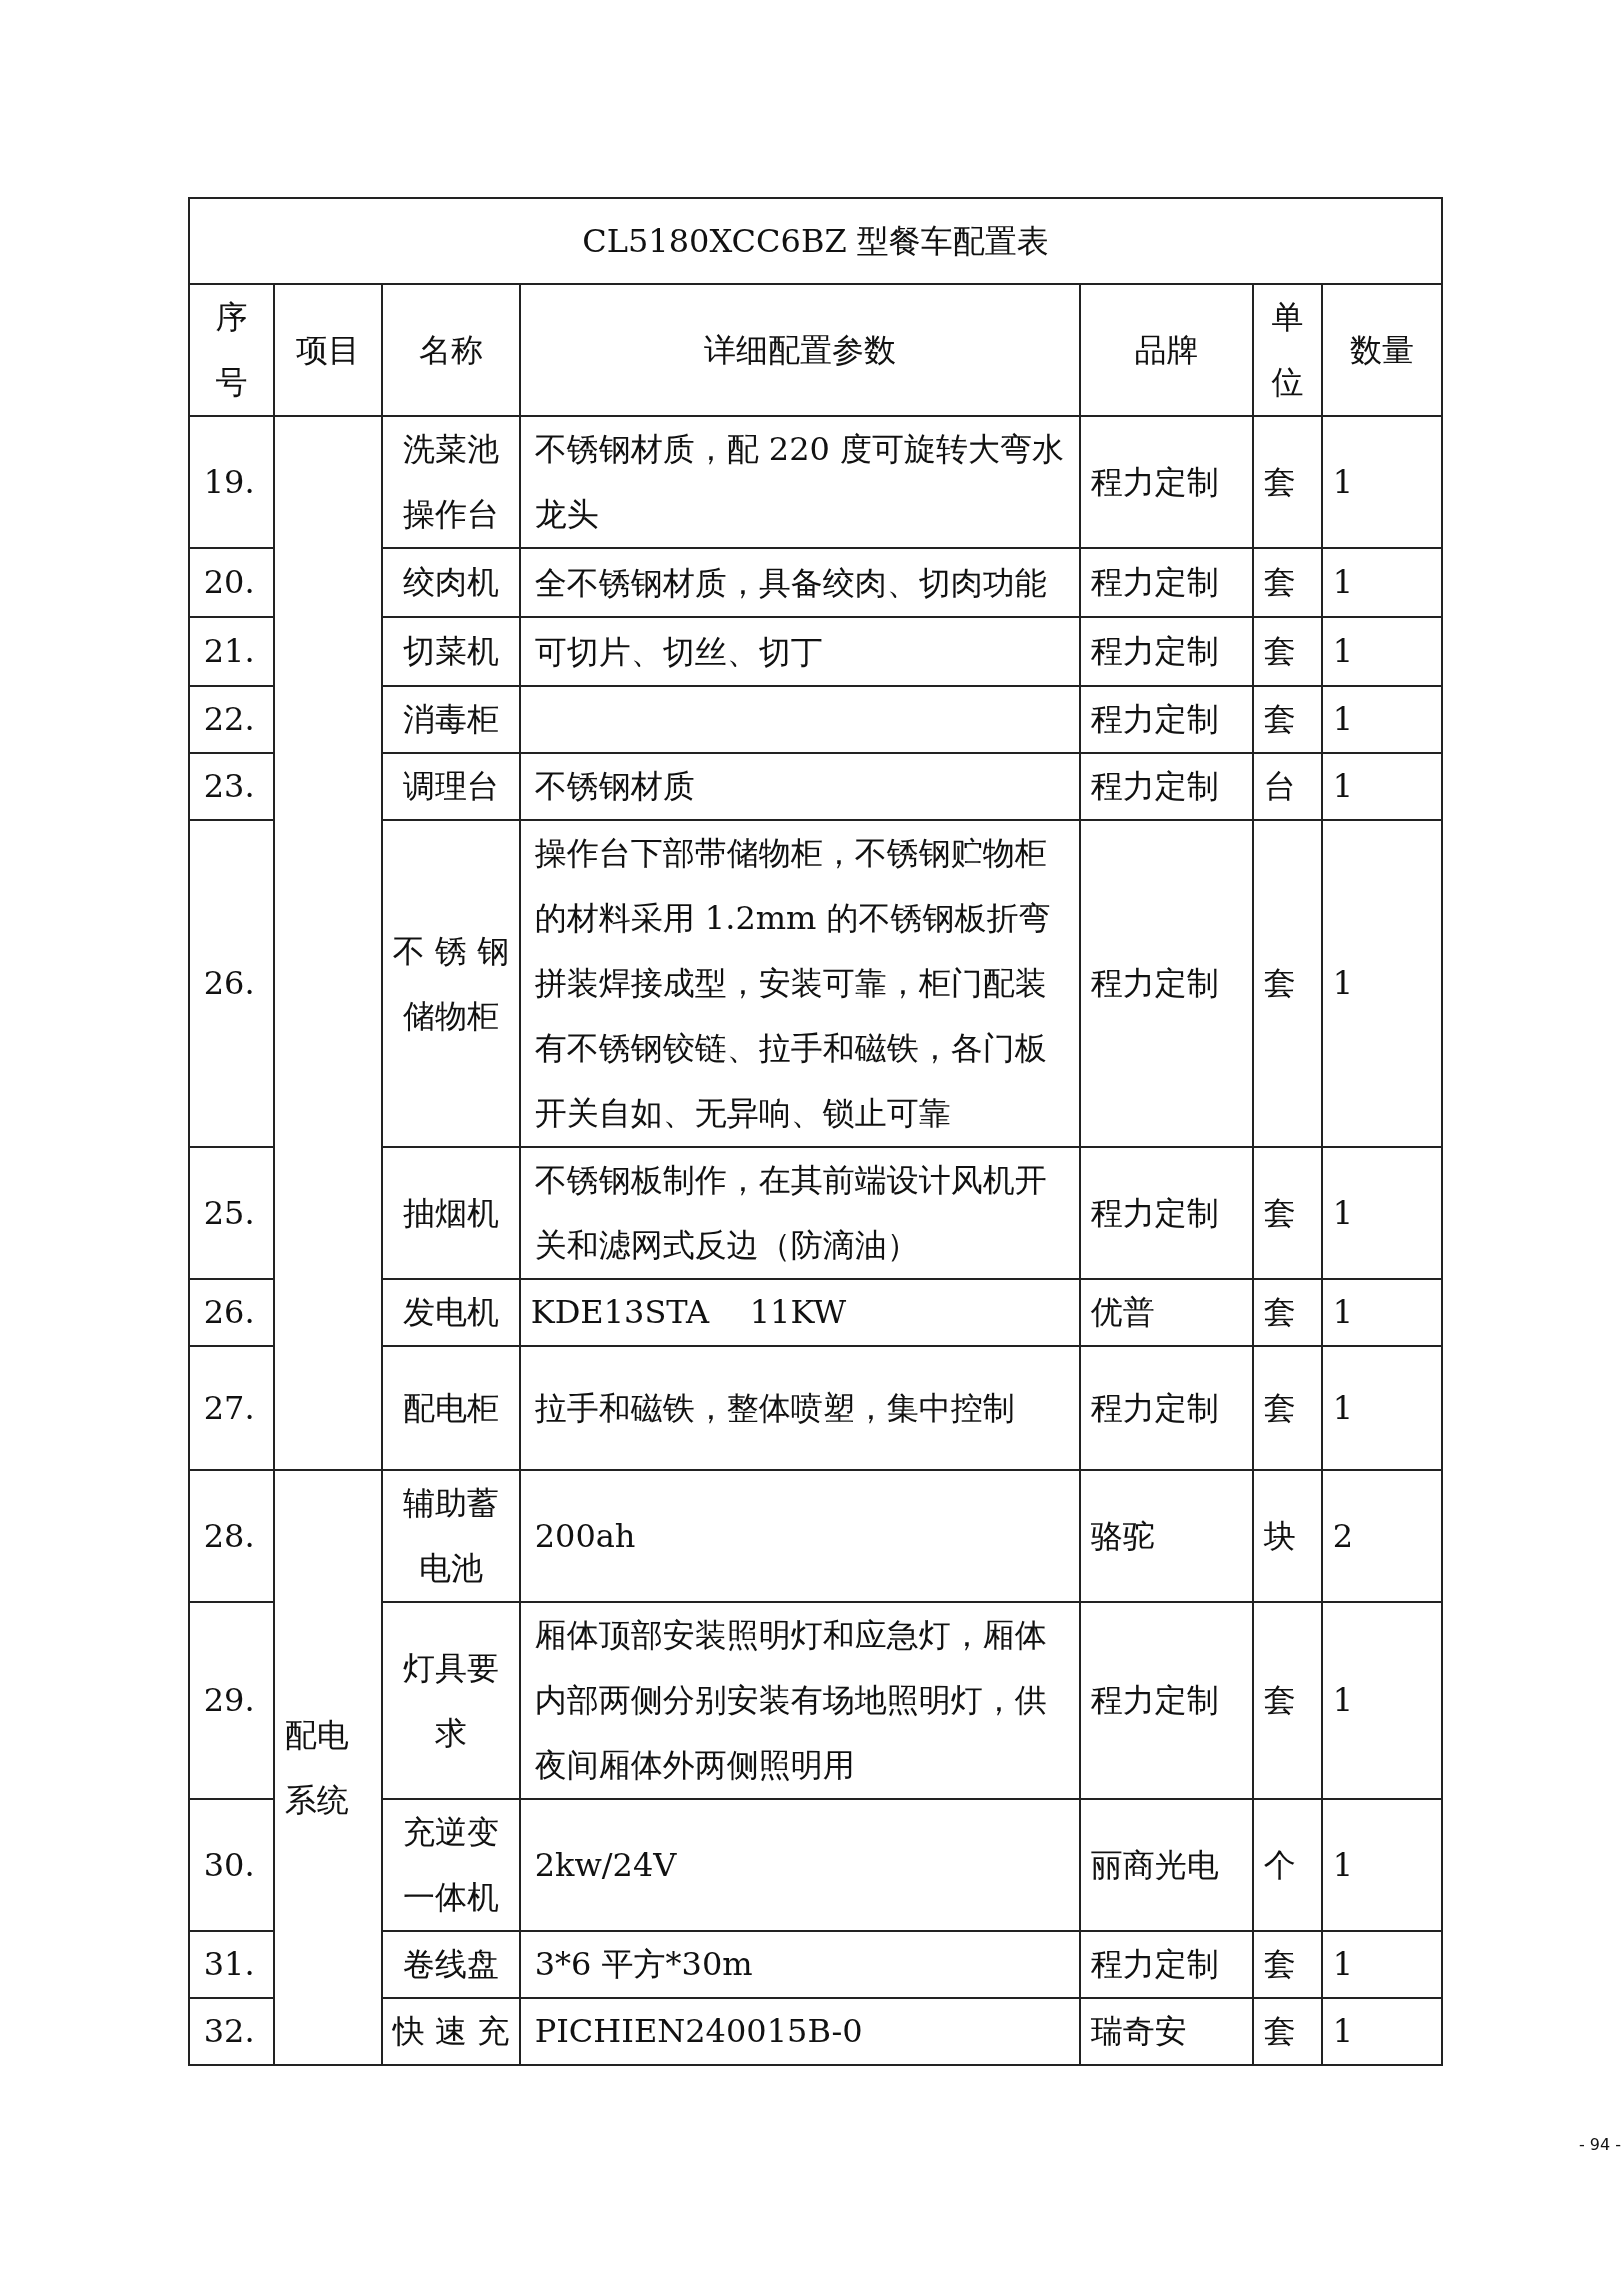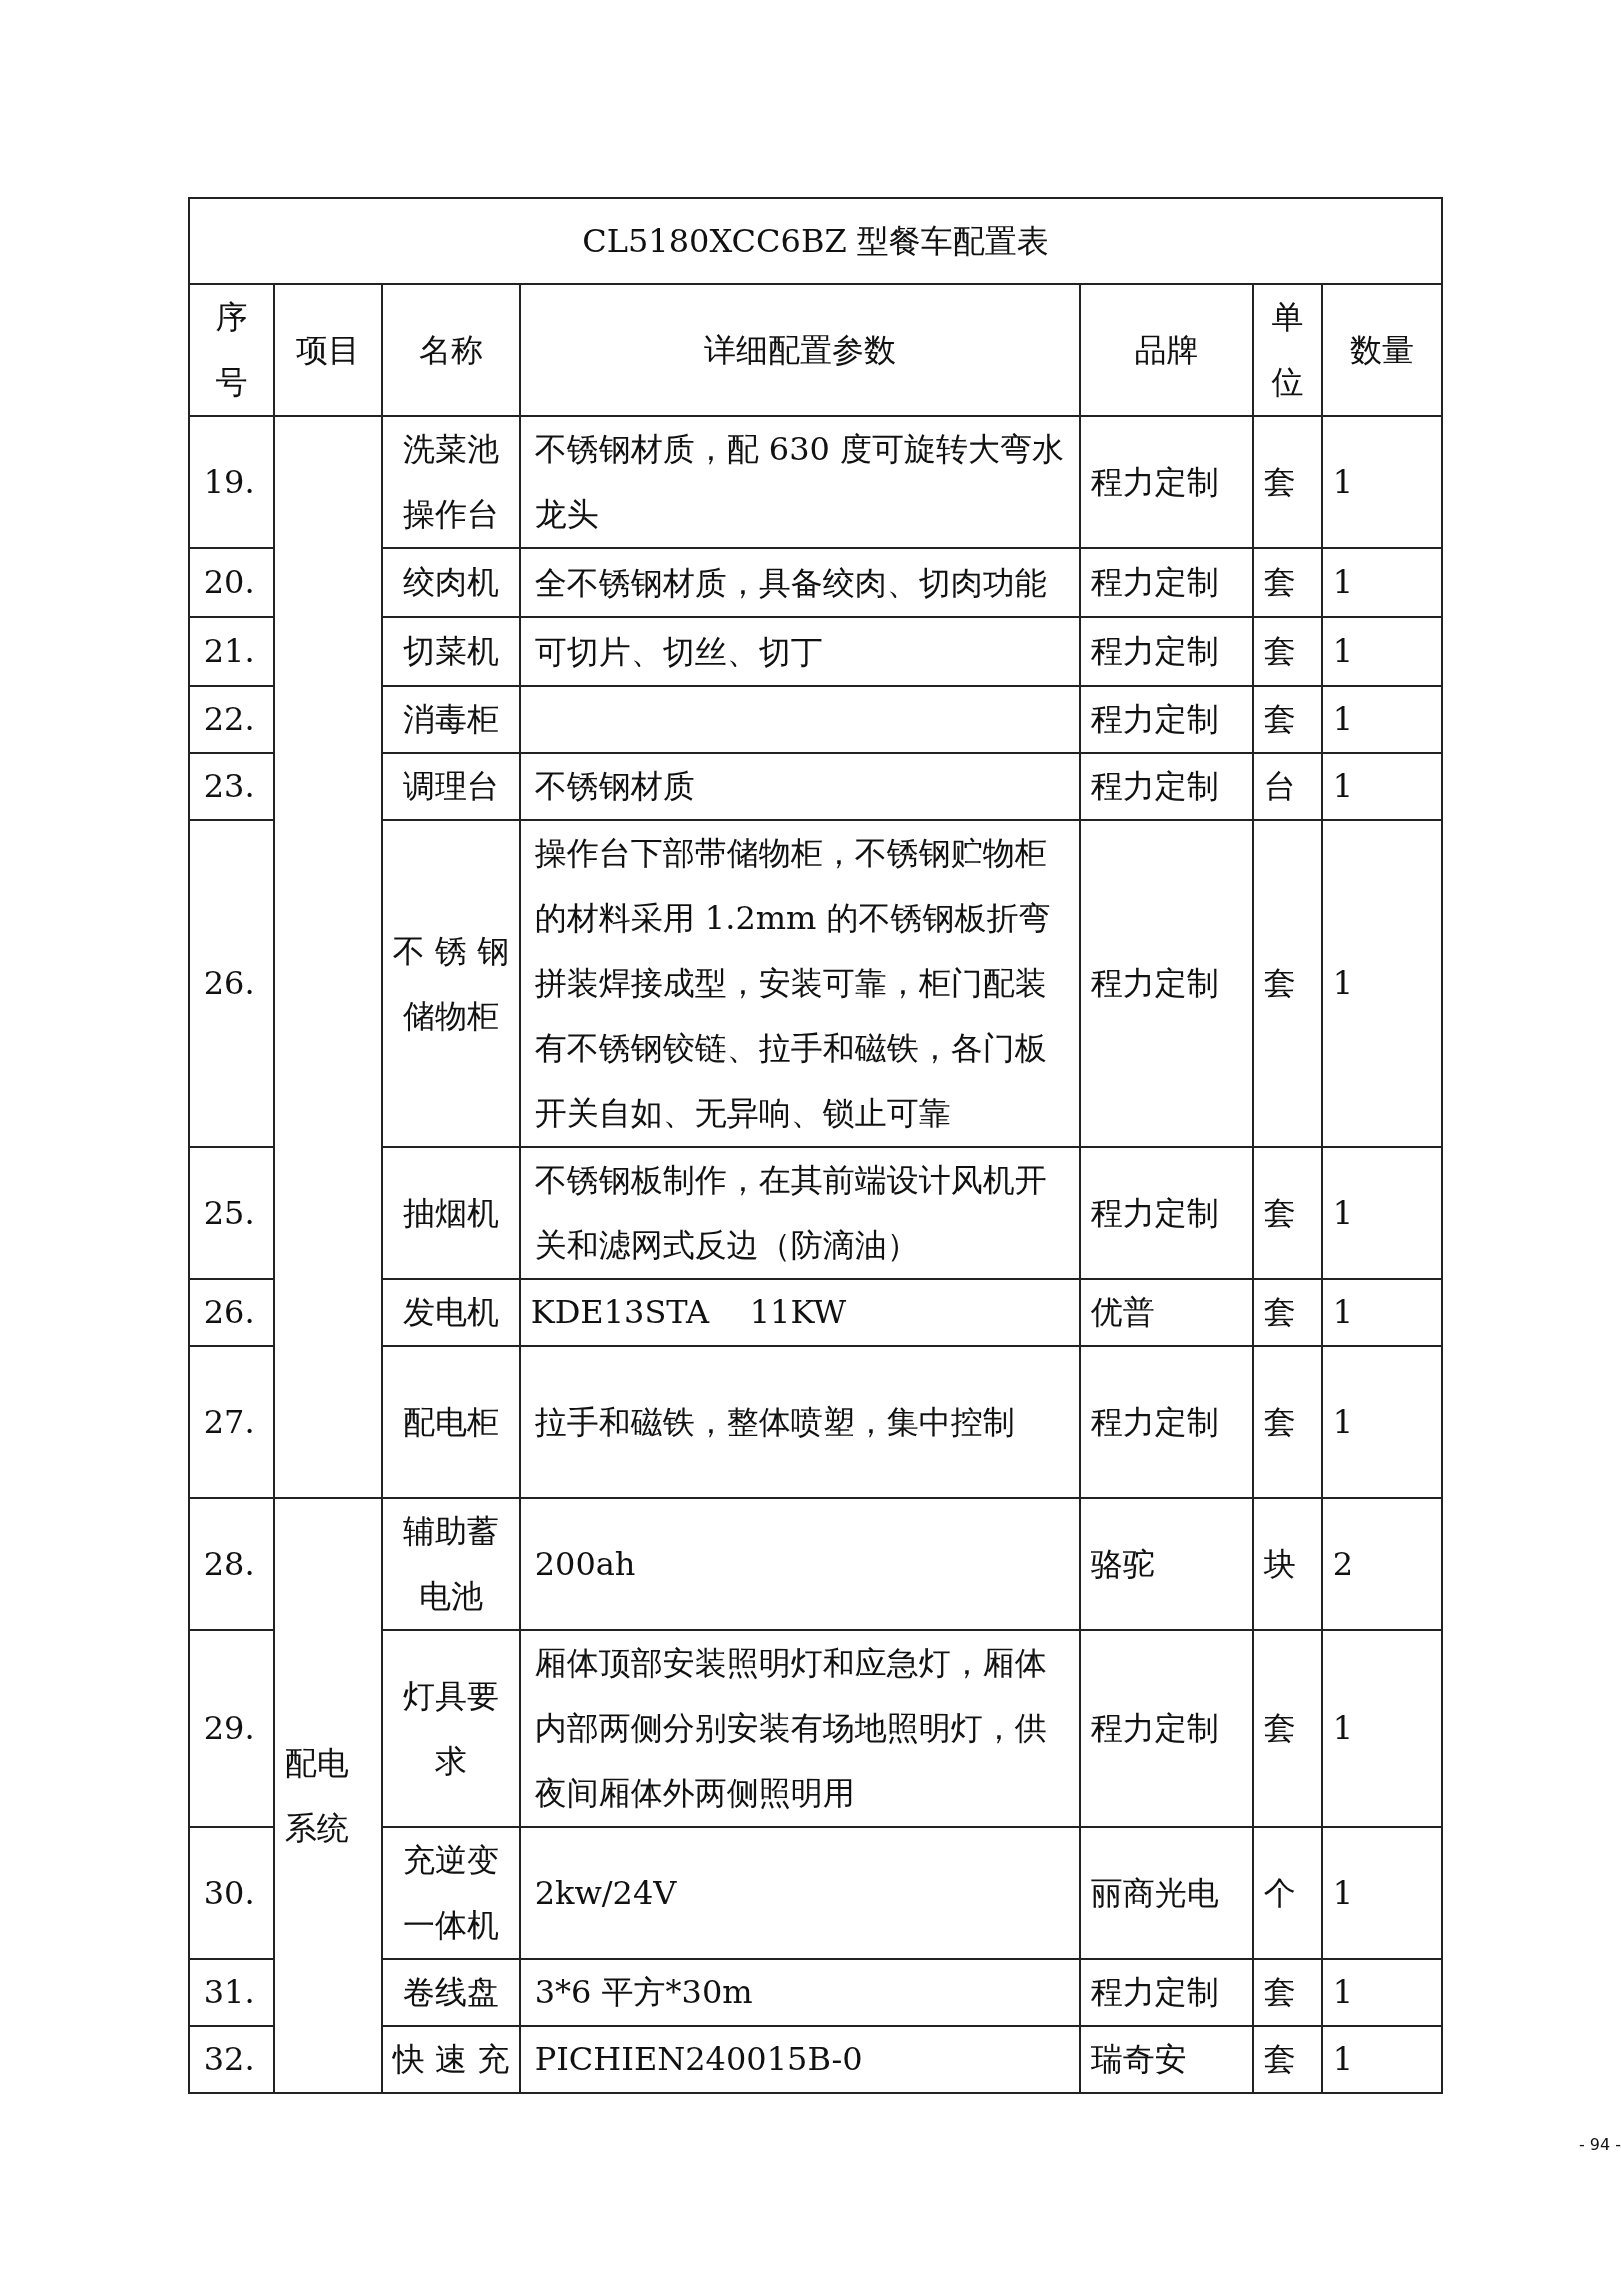--- a/index.html
+++ b/index.html
@@ -43,21 +43,21 @@
     <td>详细配置参数</td>
     <td>品牌</td>
     <td><span>单</span><br><span>位</span></td>
     <td>数量</td>
   </tr>
 
   <tr style="height:128px">
     <td class="c-num">19.</td>
     <td rowspan="9"></td>
     <td class="c-name"><span>洗菜池</span><br><span>操作台</span></td>
-    <td class="c-param">不锈钢材质，配 630 度可旋转大弯水龙头</td>
+    <td class="c-param">不锈钢材质，配 220 度可旋转大弯水龙头</td>
     <td class="c-center">程力定制</td>
     <td class="c-center">套</td>
     <td class="c-center">1</td>
   </tr>
 
   <tr style="height:60px">
     <td class="c-num">20.</td>
     <td class="c-name">绞肉机</td>
     <td class="c-param top">全不锈钢材质，具备绞肉、切肉功能</td>
     <td class="c-center">程力定制</td>
@@ -112,21 +112,21 @@
 
   <tr style="height:65px">
     <td class="c-num">26.</td>
     <td class="c-name">发电机</td>
     <td class="c-center" style="white-space:pre">KDE13STA    11KW</td>
     <td class="c-center">优普</td>
     <td class="c-center">套</td>
     <td class="c-center">1</td>
   </tr>
 
-  <tr style="height:152px">
+  <tr style="height:124px">
     <td class="c-num">27.</td>
     <td class="c-name">配电柜</td>
     <td class="c-param">拉手和磁铁，整体喷塑，集中控制</td>
     <td class="c-center">程力定制</td>
     <td class="c-center">套</td>
     <td class="c-center">1</td>
   </tr>
 
   <tr style="height:128px">
     <td class="c-num">28.</td>

